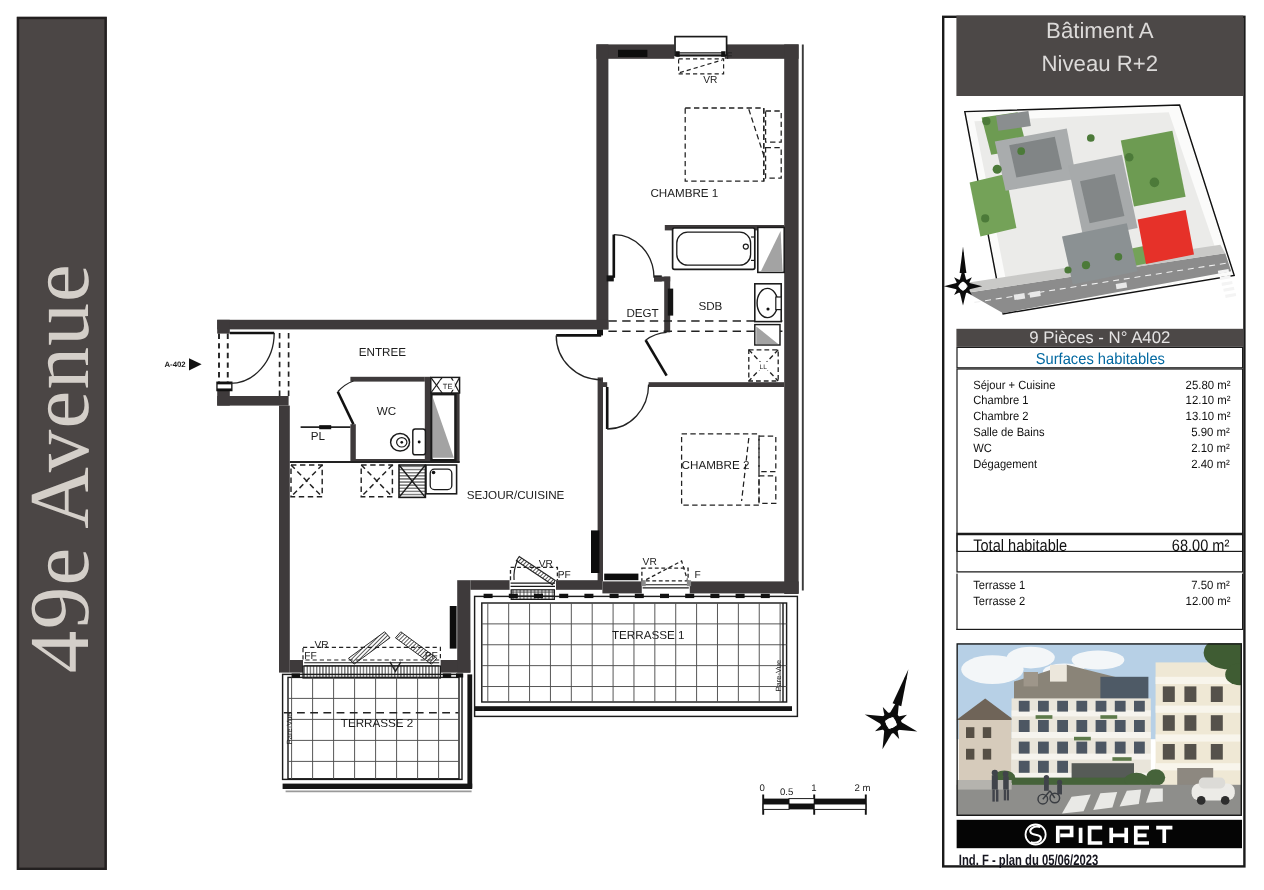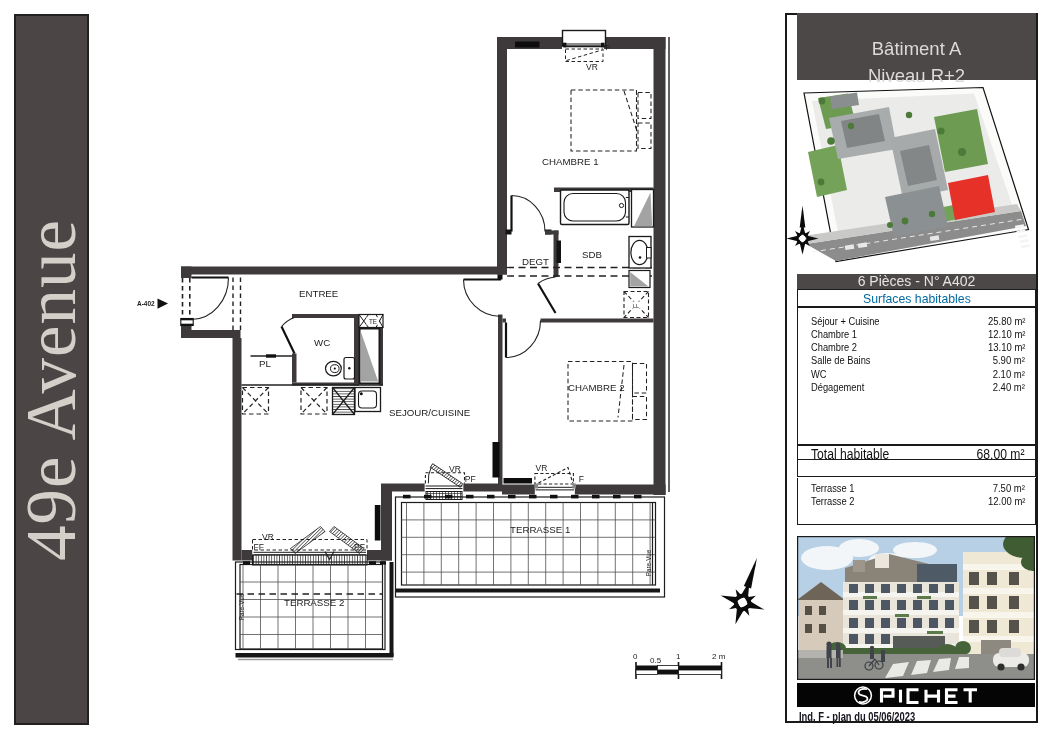--- a/index.html
+++ b/index.html
@@ -435,21 +435,21 @@
 <text x="676" y="659" font-size="8">1</text>
 <text x="712" y="659" font-size="8">2 m</text>
 </g>
 
 </g>
 </svg>
 
 <div class="abs" style="left:785px;top:13px;width:253px;height:710px;border:2px solid #1a1a1a;box-sizing:border-box;background:#fff"></div>
 
 <div class="abs" style="left:797px;top:13px;width:239px;height:67px;background:#4c4847;color:#dcdad9;text-align:center;font-size:18.5px;line-height:26.5px">
-<div style="margin-top:23px">Bâtiment A</div>
+<div style="margin-top:0">Bâtiment A</div>
 <div>Niveau R+2</div>
 </div>
 
 <svg id="siteplan" class="abs" style="left:785px;top:80px" width="254" height="190" viewBox="785 80 254 190">
 
 <polygon points="804,93 983,87.5 1028.5,229.5 836,261.5" fill="#fbfbfa" stroke="#111" stroke-width="1.2"></polygon>
 
 <polygon points="812,101 974,93.5 1018,222 842,252" fill="#ebebe9"></polygon>
 
 <polygon points="806,244 1021,211 1026,226 836,261" fill="#8c8c8c"></polygon>
@@ -518,21 +518,21 @@
 <polygon points="-10.5,0 -3,2.4 -3,-2.4" fill="#0c0c0c"></polygon>
 <polygon points="10.5,0 3,2.4 3,-2.4" fill="#0c0c0c"></polygon>
 </g>
 <circle cx="0" cy="0" r="5.3" fill="none" stroke="#0c0c0c" stroke-width="1.8"></circle>
 <circle cx="0" cy="0" r="3" fill="#fff"></circle>
 <polygon points="0,-33 2.8,-11 -2.8,-11" fill="#0c0c0c"></polygon>
 <line x1="0" y1="-11" x2="0" y2="-28" stroke="#0c0c0c" stroke-width="1.2"></line>
 </g>
 </svg>
 
-<div class="abs" style="left:797px;top:273.5px;width:239px;height:15px;background:#4c4847;color:#e5e4e4;text-align:center;font-size:14px;line-height:15px">6 Pièces - N° A402</div>
+<div class="abs" style="left:797px;top:273.5px;width:239px;height:15px;background:#4c4847;color:#e5e4e4;text-align:center;font-size:14px;line-height:15px">9 Pièces - N° A402</div>
 
 <div class="abs" style="left:797px;top:288.5px;width:239px;height:18px;border:1px solid #1a1a1a;box-sizing:border-box;text-align:center;font-size:13.2px;line-height:17px;color:#0369a1"><span style="display:inline-block;transform:scaleX(.93)">Surfaces habitables</span></div>
 
 <div class="abs" style="left:797px;top:306.5px;width:239px;height:153.5px;border:1px solid #1a1a1a;box-sizing:border-box;font-size:10px;color:#111;padding-top:7px">
 <div class="r">
         <span class="tl">Séjour + Cuisine</span>
         <span class="tr">25.80 m²</span>
       </div>
 <div class="r">
         <span class="tl">Chambre 1</span>

